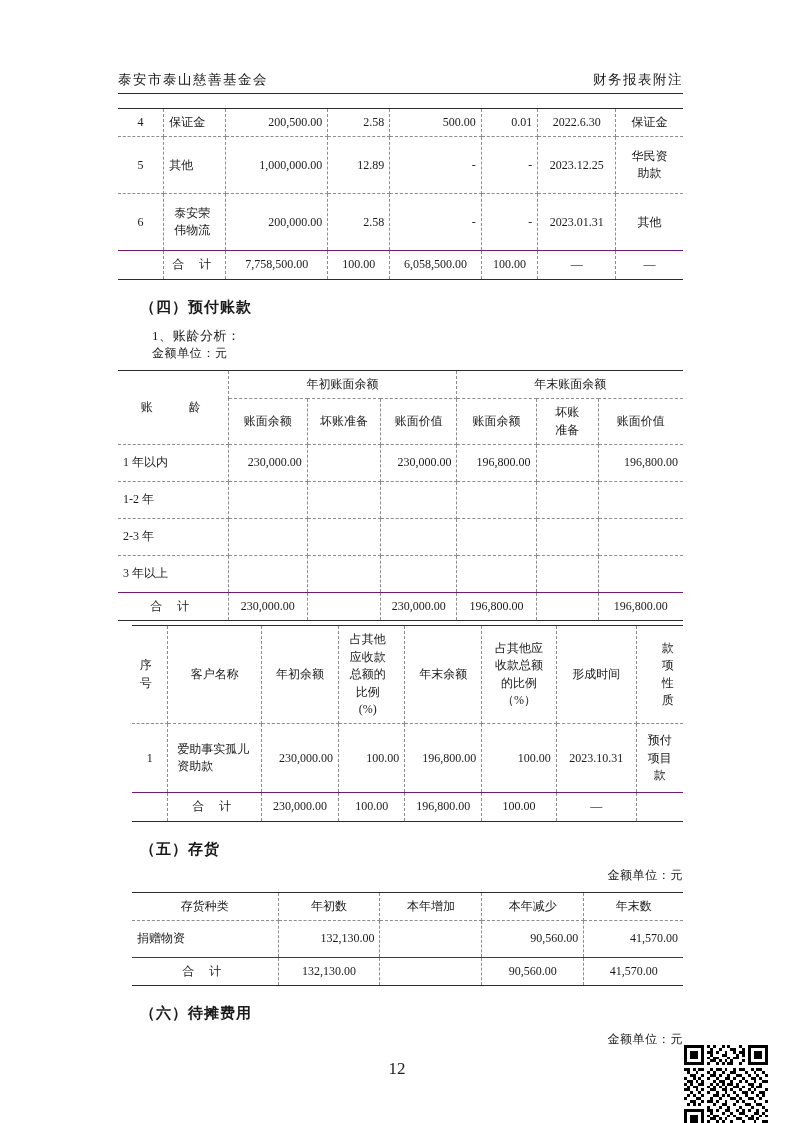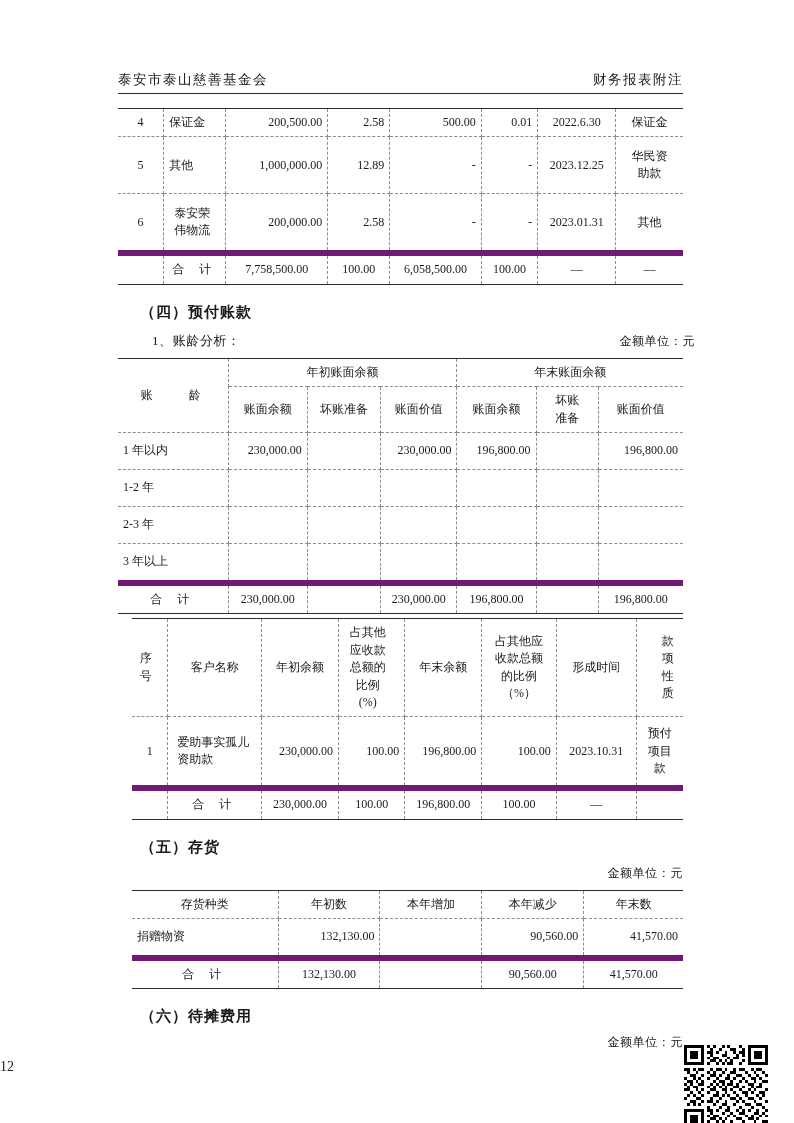--- a/index.html
+++ b/index.html
@@ -59,21 +59,21 @@
     word-wrap: break-word;
   }
   
   table.doc tr.rule-top > td, table.doc tr.rule-top > th {
     border-top: 1.4px solid #2b2b2b;
   }
   table.doc tr.rule-bottom > td, table.doc tr.rule-bottom > th {
     border-bottom: 1.4px solid #2b2b2b;
   }
   table.doc tr.solid-above > td, table.doc tr.solid-above > th {
-    border-top: 6px solid #701a75;
+    border-top: 1px solid #701a75;
     text-align: center;
   }
   table.doc td.no-left, table.doc th.no-left { border-left: none; }
   table.doc td.no-right, table.doc th.no-right { border-right: none; }
 
   .c  { text-align: center; }
   .r  { text-align: right; }
   .l  { text-align: left; }
   .b  { font-weight: bold; }
   .total-label { letter-spacing: 6px; text-align: center; font-weight: bold; }
@@ -85,20 +85,21 @@
     letter-spacing: 1px;
     margin: 18px 0 8px 22px;
   }
   .sub-title {
     font-size: 13px;
     letter-spacing: 0.6px;
     margin: 10px 0 8px 34px;
     display: flex;
     justify-content: space-between;
     align-items: baseline;
+    flex-direction: column;
   }
   .unit-note {
     font-size: 12px;
     letter-spacing: 0.6px;
     text-align: right;
     margin: 6px 0 8px 0;
   }
   .sub-title .unit-inline {
     font-size: 12px;
     letter-spacing: 0.6px;
@@ -107,21 +108,22 @@
 
   .tbl-wrap { margin: 0 0 4px 0; }
   .tbl-wrap.indent { margin-left: 14px; width: calc(100% - 14px); }
 
   
   .page-number {
     position: absolute;
     left: 0;
     right: 0;
     top: 1043px;
-    font-size: 14px;
+    text-align: center;
+    font-size: 17px;
     color: #222;
   }
   .qr {
     position: absolute;
     left: 684px;
     top: 1029px;
     width: 84px;
     height: 84px;
   }
   .qr svg { display: block; }

